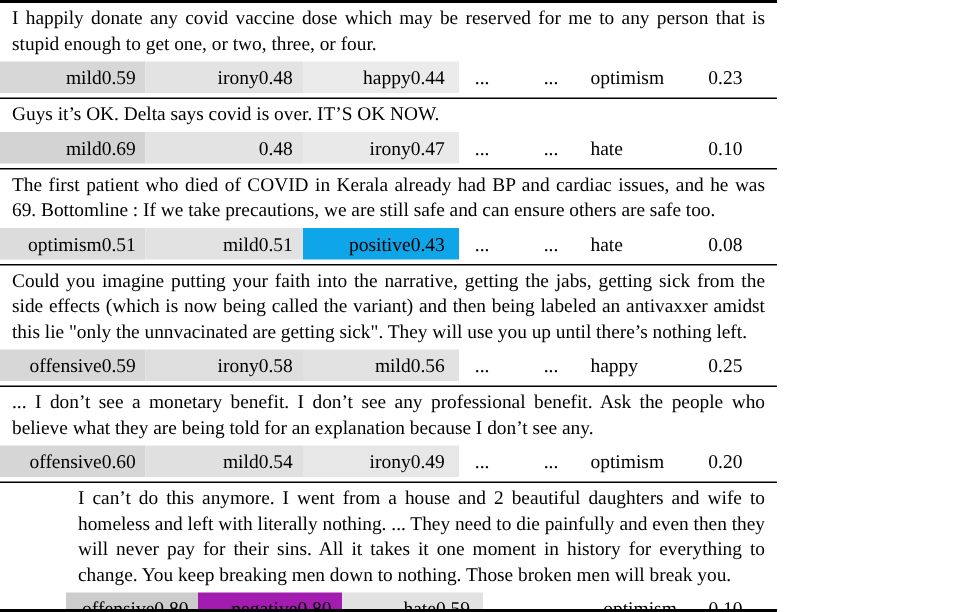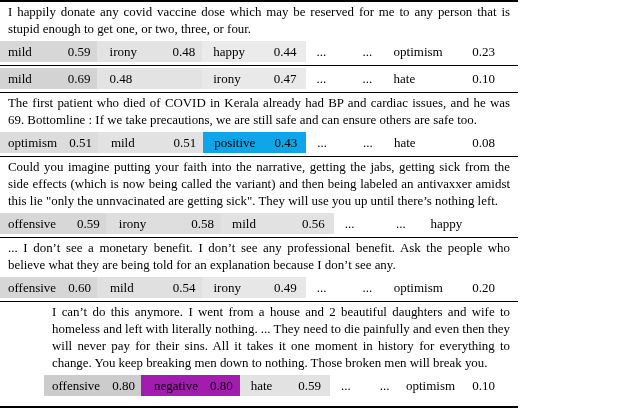--- a/index.html
+++ b/index.html
@@ -29,23 +29,22 @@
   .scores {
     display: flex;
     height: 21px;
     line-height: 21px;
     font-size: 13px;
     margin-bottom: 3px;
     white-space: nowrap;
   }
   .cell {
     display: flex;
-    justify-content: space-between;
+    justify-content: flex-end;
     box-sizing: border-box;
-    gap: 12px;
   }
   .c1 { width: 120px; padding: 0 6px 0 8px; }
   .c2 { width: 130px; padding: 0 7px 0 13px; }
   .c3 { width: 127px; padding: 0 9px 0 11px; }
   .dots { box-sizing: border-box; }
   .d1 { width: 70px; padding-left: 11px; }
   .d2 { width: 40px; }
   .taillbl { width: 101px; }
   .tailscr { flex: 1; text-align: right; padding-right: 23px; }
 </style>
@@ -70,20 +69,21 @@
         <span>0.44</span>
       </div>
       <div class="dots d1">...</div>
       <div class="dots d2">...</div>
       <div class="taillbl">optimism</div>
       <div class="tailscr">0.23</div>
     </div>
   </div>
 
   <div class="block">
+    <p class="tweet">Guys it’s OK. Delta says covid is over. IT’S OK NOW.</p>
     <div class="scores">
       <div class="cell c1" style="background: rgb(211, 211, 211);">
         <span>mild</span>
         <span>0.69</span>
       </div>
       <div class="cell c2" style="background: rgb(227, 227, 227);">
         <span>0.48</span>
       </div>
       <div class="cell c3" style="background: rgb(233, 233, 233);">
         <span>irony</span>
@@ -129,20 +129,21 @@
         <span>irony</span>
         <span>0.58</span>
       </div>
       <div class="cell c3" style="background: rgb(226, 226, 226);">
         <span>mild</span>
         <span>0.56</span>
       </div>
       <div class="dots d1">...</div>
       <div class="dots d2">...</div>
       <div class="taillbl">happy</div>
+      <div class="tailscr">0.25</div>
     </div>
   </div>
 
   <div class="block">
     <p class="tweet">... I don’t see a monetary benefit. I don’t see any professional benefit. Ask the people who believe what they are being told for an explanation because I don’t see any.</p>
     <div class="scores">
       <div class="cell c1" style="background: rgb(214, 214, 214);">
         <span>offensive</span>
         <span>0.60</span>
       </div>

